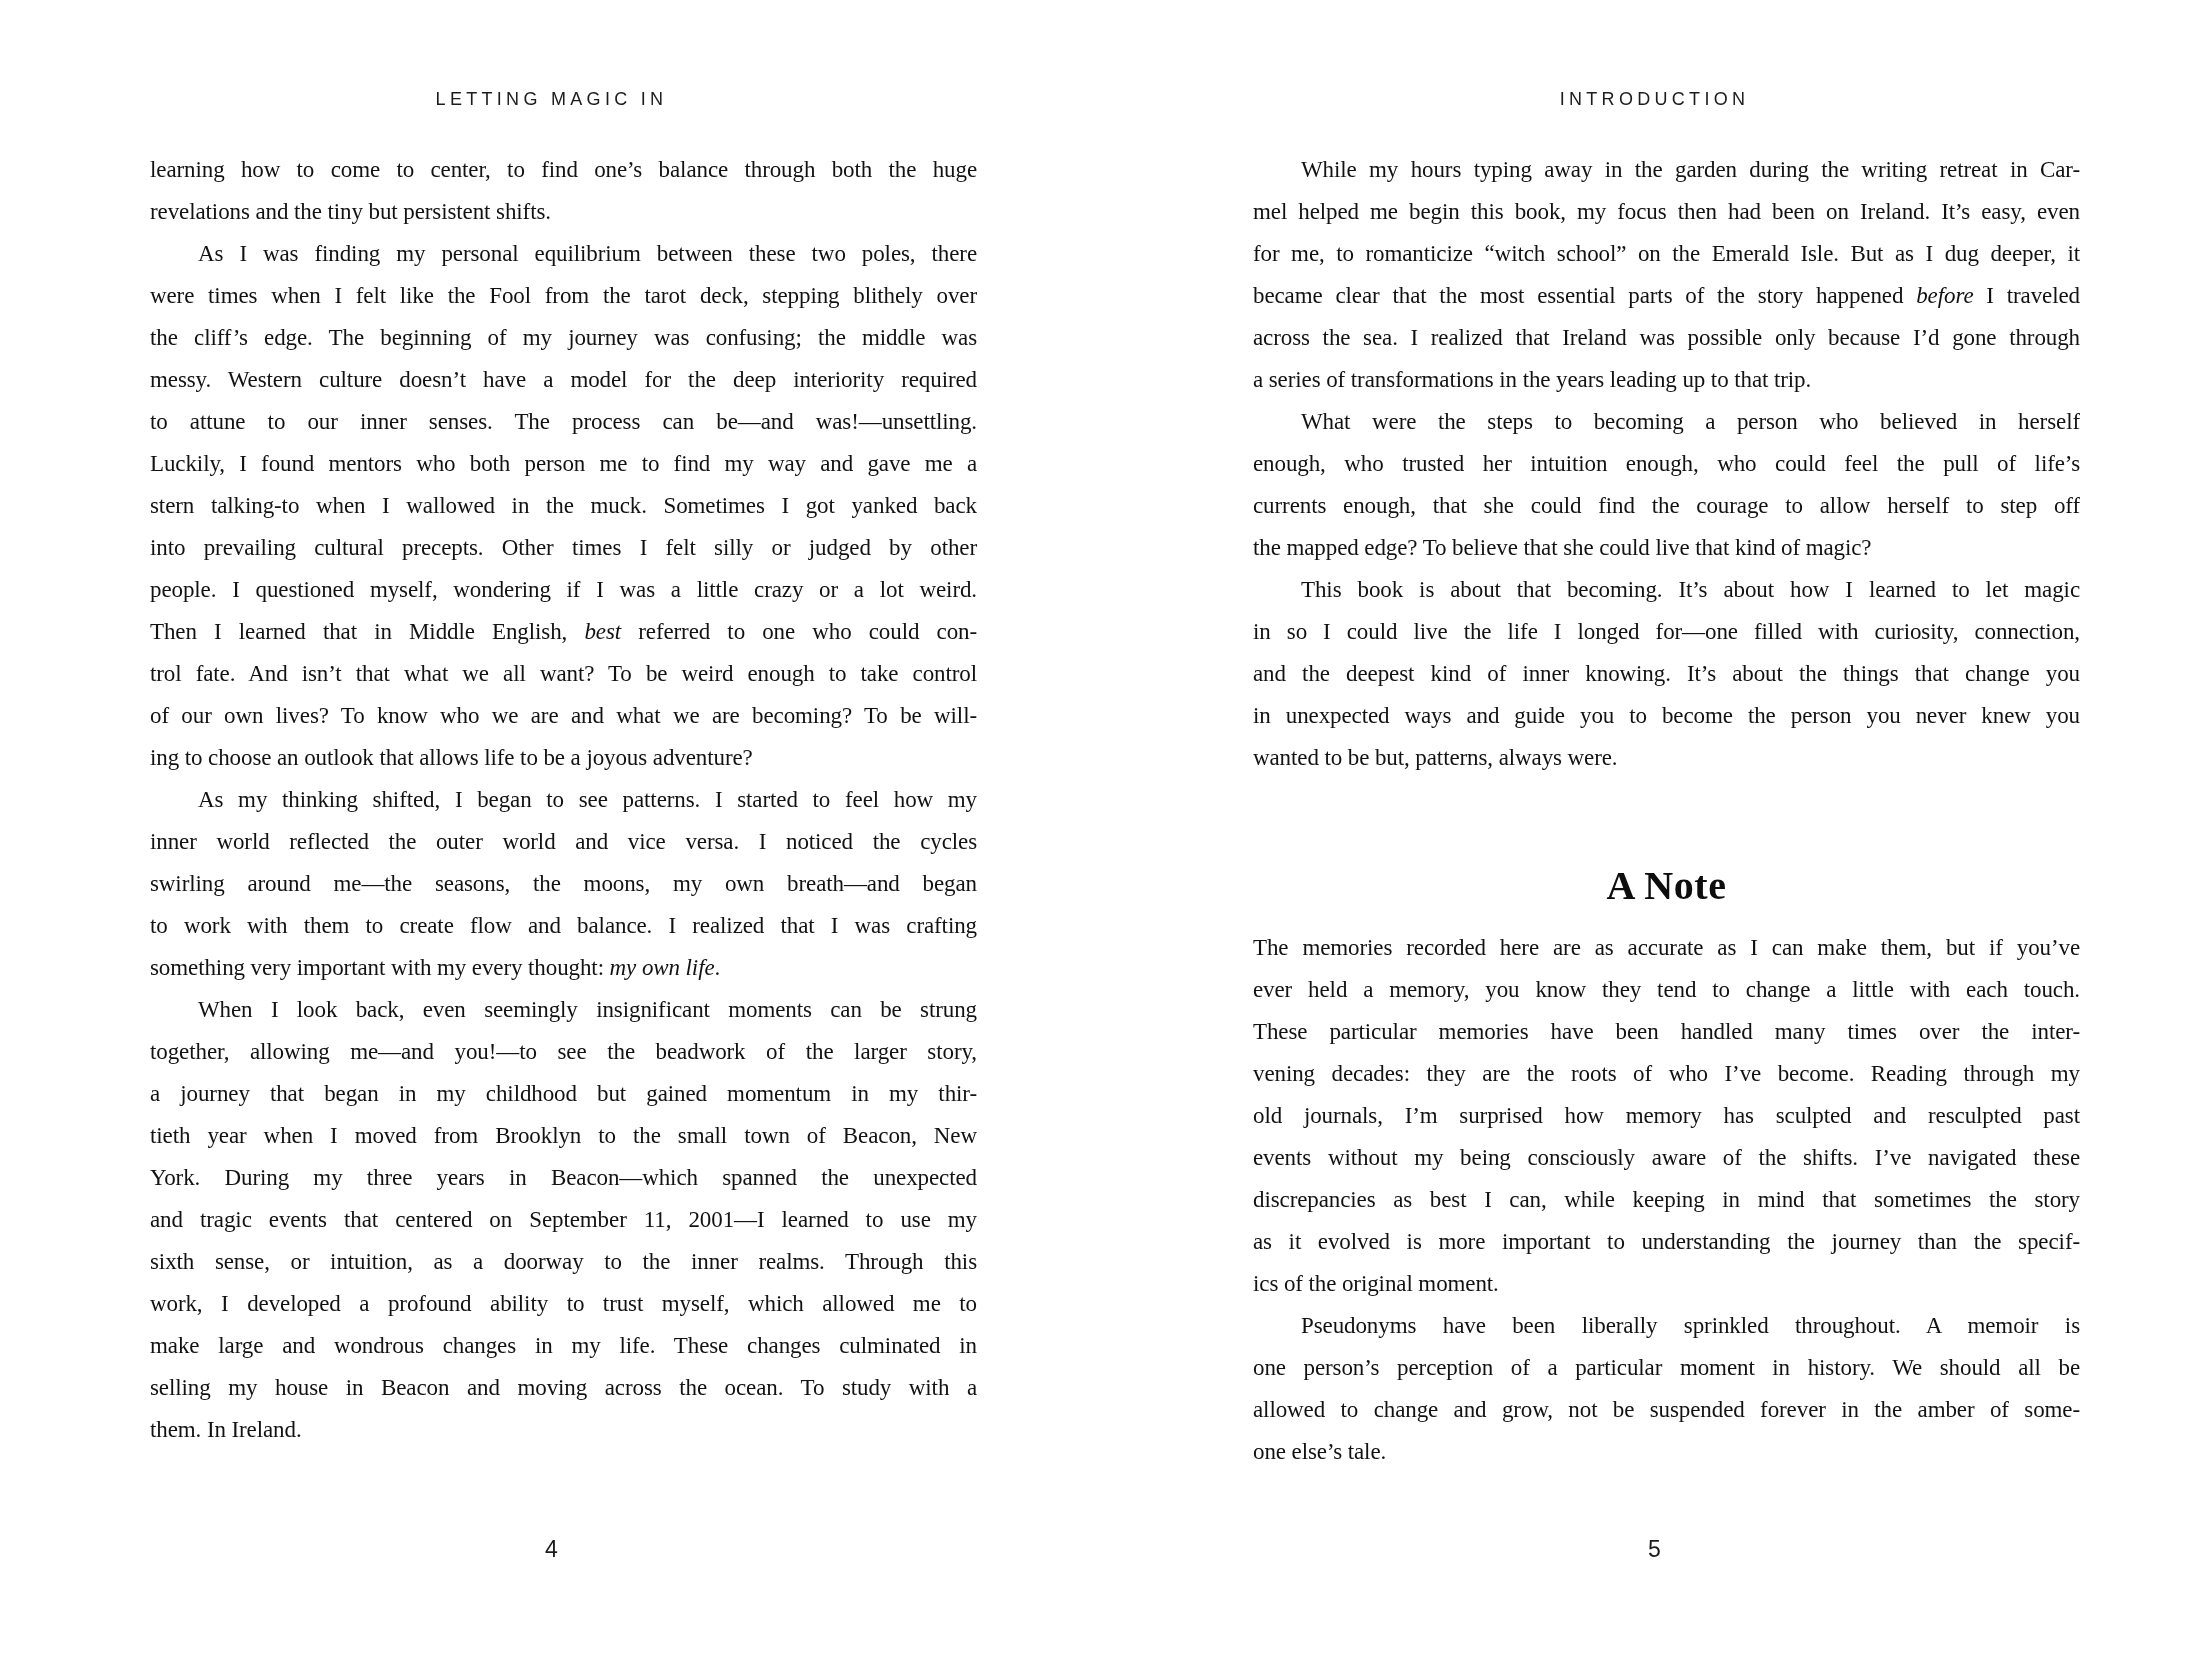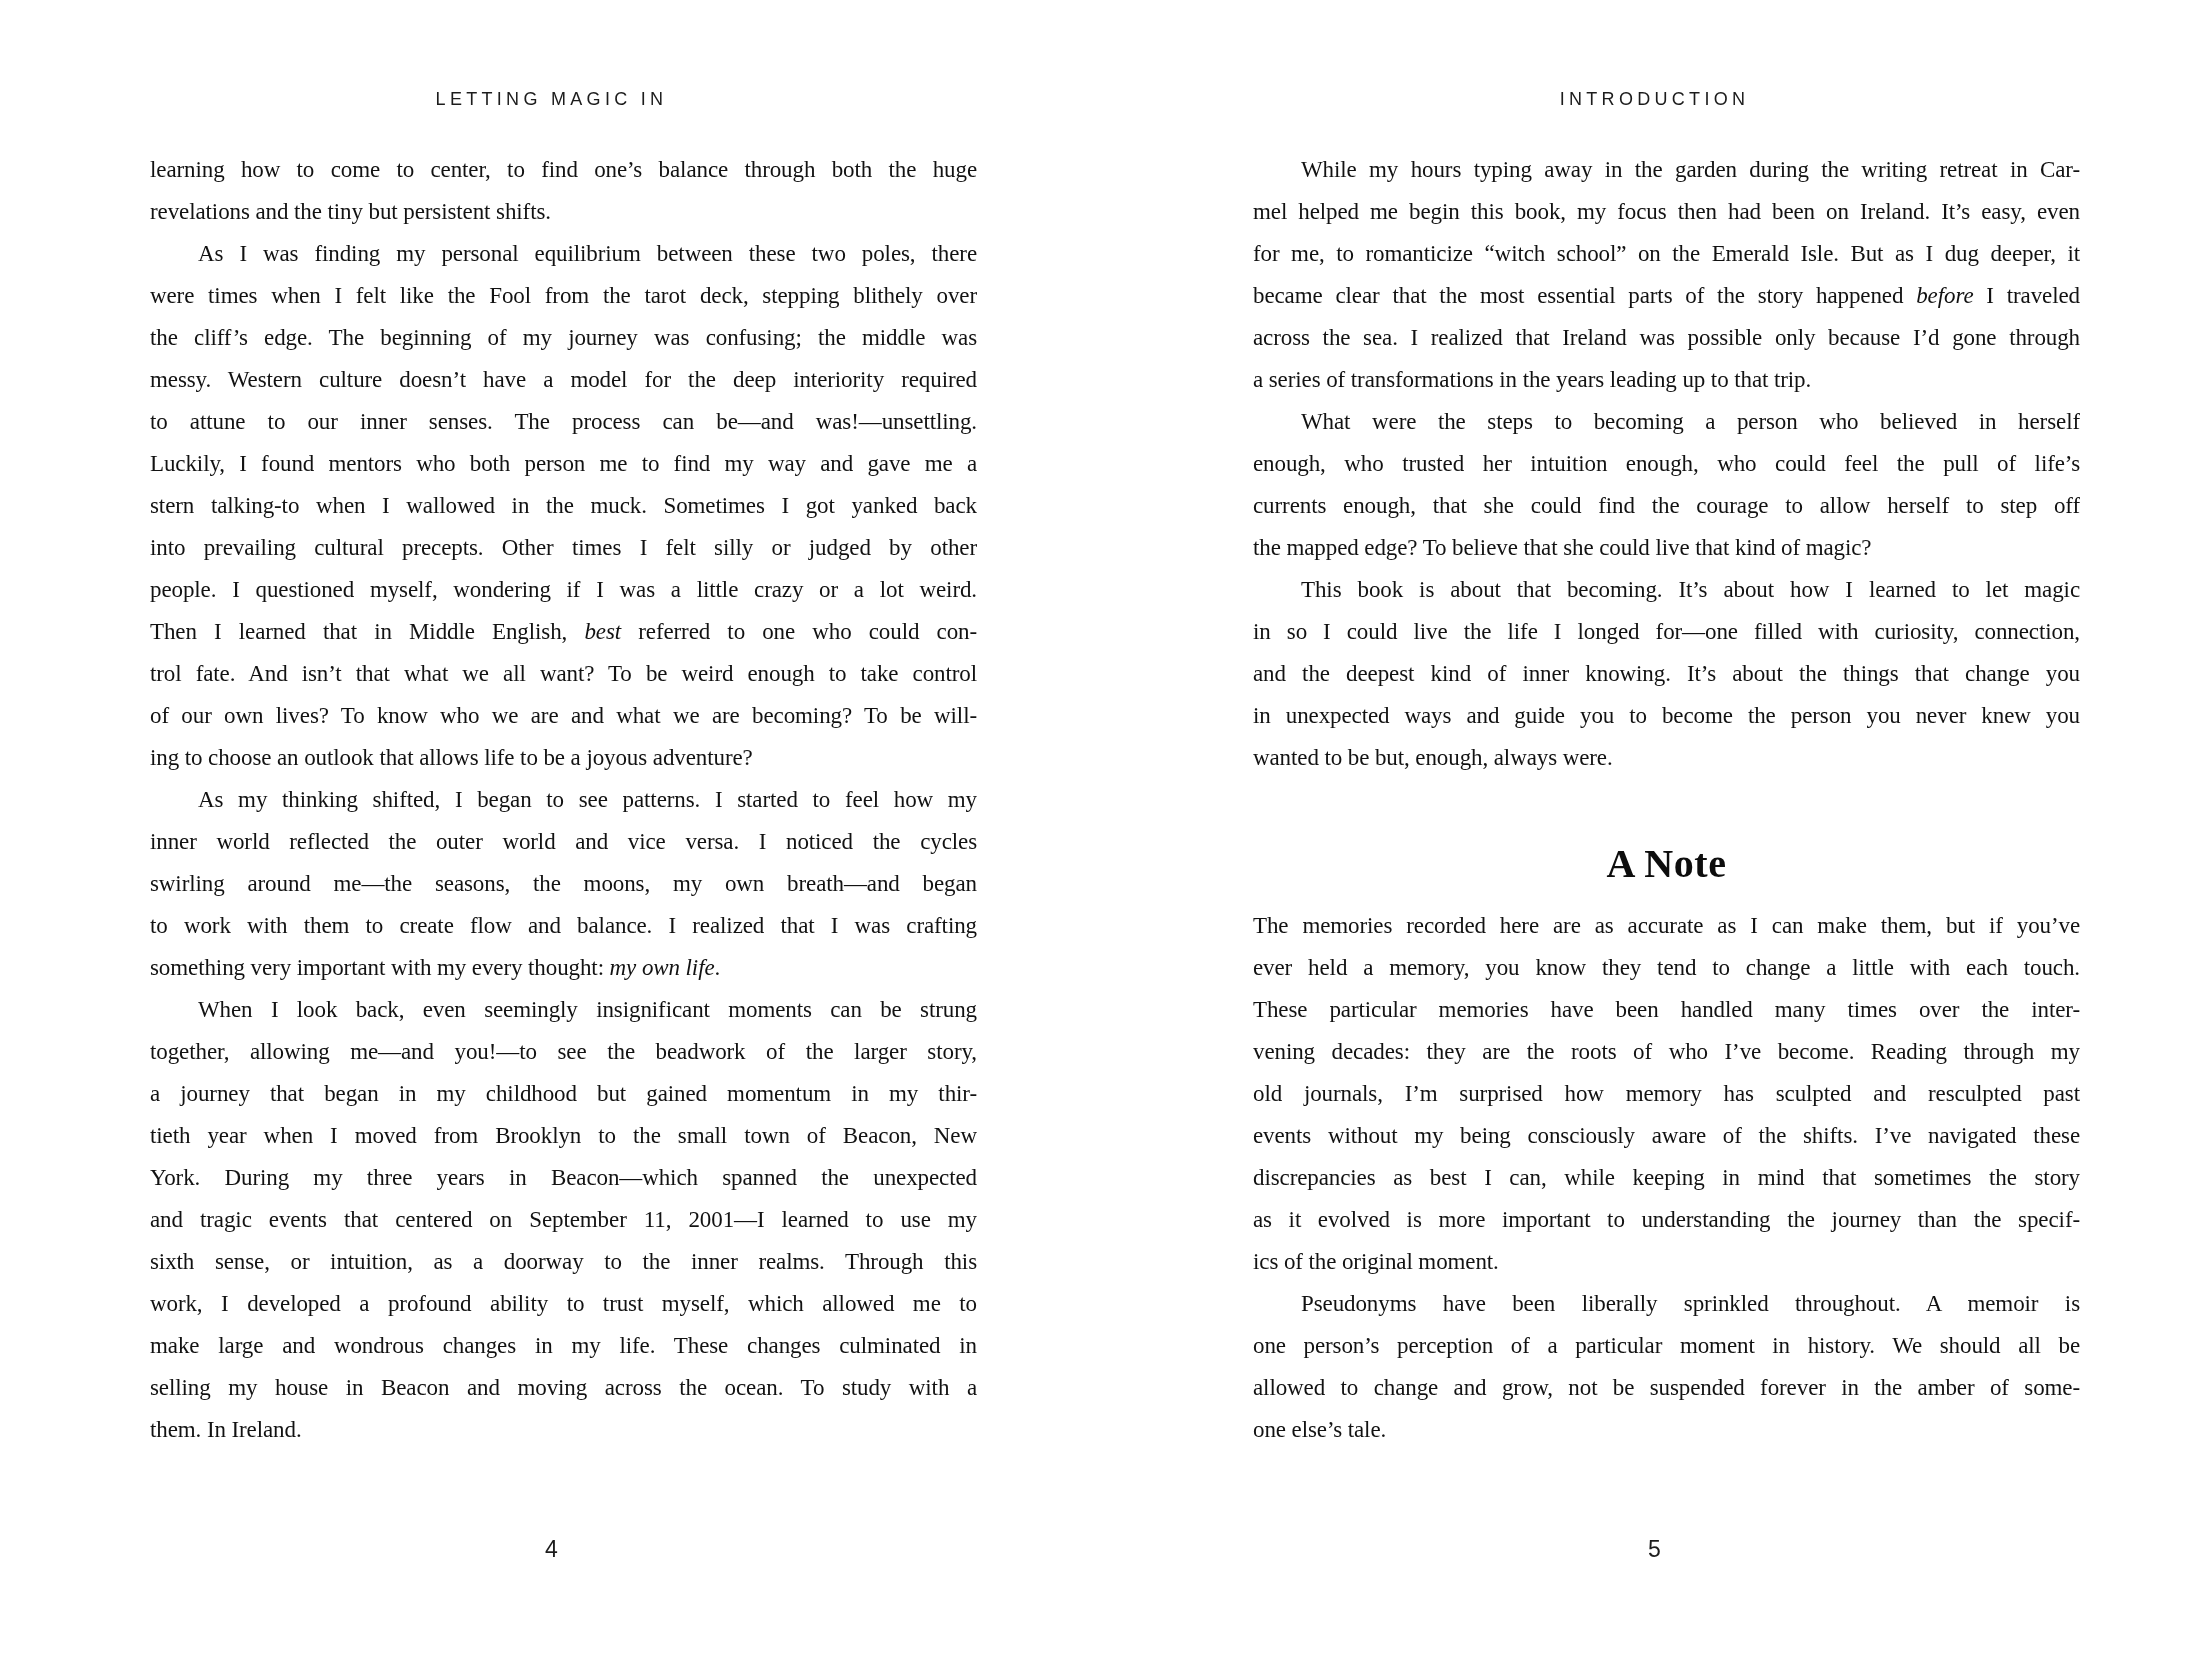--- a/index.html
+++ b/index.html
@@ -31,21 +31,21 @@
   .line{
     height:42px;overflow:hidden;
     text-align:justify;text-align-last:justify;
   }
   .line.pfinal{text-align-last:left;}
   .line.indent{text-indent:48px;}
   .line em{font-style:italic;}
 
   .note-heading{
     height:49px;line-height:49px;
-    margin-top:60px;margin-bottom:16.5px;
+    margin-top:82px;margin-bottom:16.5px;
     text-align:center;
     font-size:40px;font-weight:bold;
     letter-spacing:0.6px;
     color:#0d0d0d;
   }
 
   .page-number{
     position:absolute;top:1533px;left:138px;width:827px;
     text-align:center;
     font-family:"Liberation Sans","DejaVu Sans",sans-serif;
@@ -120,21 +120,21 @@
           <div class="line indent">What were the steps to becoming a person who believed in herself</div>
           <div class="line">enough, who trusted her intuition enough, who could feel the pull of life’s</div>
           <div class="line">currents enough, that she could find the courage to allow herself to step off</div>
           <div class="line pfinal">the mapped edge? To believe that she could live that kind of magic?</div>
         </div>
         <div class="para">
           <div class="line indent">This book is about that becoming. It’s about how I learned to let magic</div>
           <div class="line">in so I could live the life I longed for—one filled with curiosity, connection,</div>
           <div class="line">and the deepest kind of inner knowing. It’s about the things that change you</div>
           <div class="line">in unexpected ways and guide you to become the person you never knew you</div>
-          <div class="line pfinal">wanted to be but, enough, always were.</div>
+          <div class="line pfinal">wanted to be but, patterns, always were.</div>
         </div>
         <div class="note-heading">A Note</div>
         <div class="para">
           <div class="line">The memories recorded here are as accurate as I can make them, but if you’ve</div>
           <div class="line">ever held a memory, you know they tend to change a little with each touch.</div>
           <div class="line">These particular memories have been handled many times over the inter-</div>
           <div class="line">vening decades: they are the roots of who I’ve become. Reading through my</div>
           <div class="line">old journals, I’m surprised how memory has sculpted and resculpted past</div>
           <div class="line">events without my being consciously aware of the shifts. I’ve navigated these</div>
           <div class="line">discrepancies as best I can, while keeping in mind that sometimes the story</div>

